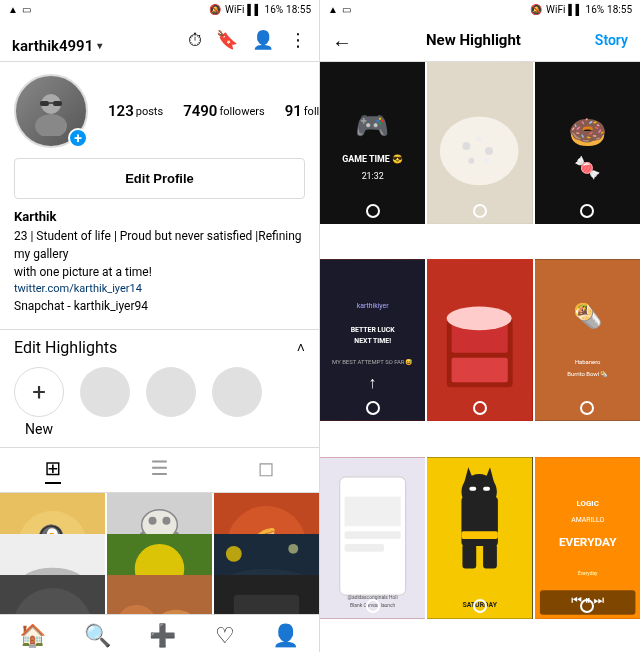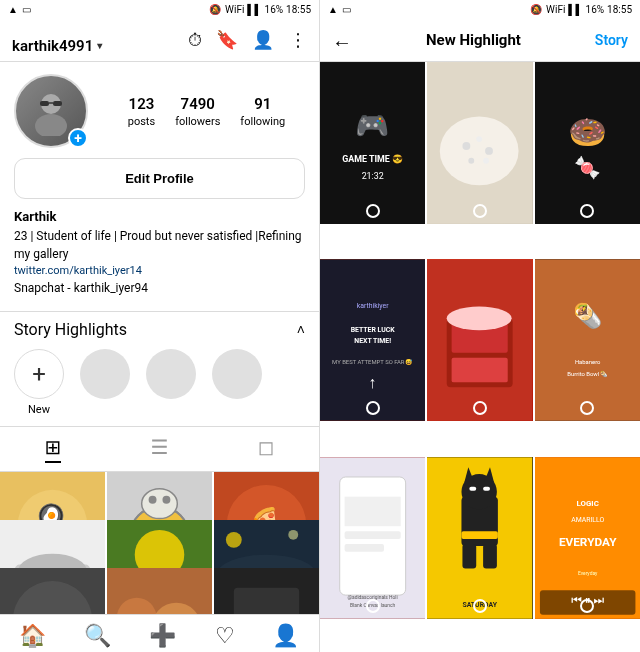--- a/index.html
+++ b/index.html
@@ -99,39 +99,39 @@
       line-height: 1;
     }
     .stats {
       display: flex;
       gap: 20px;
       flex: 1;
       justify-content: center;
     }
     .stat-item {
       display: flex;
-      flex-direction: column;
+      flex-direction: row;
       align-items: center;
       gap: 2px;
     }
     .stat-number {
       font-size: 15px;
       font-weight: 600;
       color: #000;
     }
     .stat-label {
       font-size: 11px;
       color: #000;
     }
     .edit-profile-btn {
       display: block;
       width: 100%;
       text-align: center;
       border: 1px solid #dbdbdb;
-      border-radius: 11px;
+      border-radius: 4px;
       padding: 12px;
       font-size: 13px;
       font-weight: 600;
       color: #000;
       background: #fff;
       cursor: pointer;
       margin-bottom: 8px;
     }
     .bio-section { font-size: 12px; line-height: 1.5; color: #000; margin-bottom: 6px; }
     .bio-name { font-weight: 700; font-size: 13px; }
@@ -178,21 +178,21 @@
       font-size: 24px;
       color: #333;
       line-height: 1;
     }
     .highlight-circle-gray {
       width: 50px;
       height: 50px;
       border-radius: 50%;
       background: #e0e0e0;
     }
-    .highlight-label { font-size: 11px; color: #000; }
+    .highlight-label { font-size: 14px; color: #000; }
 
     .tab-row {
       display: flex;
       border-top: 1px solid #dbdbdb;
       border-bottom: 1px solid #dbdbdb;
       justify-content: space-around;
       padding: 8px 0;
     }
     .tab-icon { font-size: 20px; cursor: pointer; color: #999; }
     .tab-icon.active { color: #000; border-bottom: 2px solid #000; padding-bottom: 2px; }
@@ -368,28 +368,29 @@
         <div class="stat-item">
           <span class="stat-number">91</span>
           <span class="stat-label">following</span>
         </div>
       </div>
     </div>
     <button class="edit-profile-btn">Edit Profile</button>
     <div class="bio-section">
       <div class="bio-name">Karthik</div>
       <div class="bio-text">23 | Student of life | Proud but never satisfied |Refining my gallery</div>
+      <div class="bio-text">with one picture at a time!</div>
       <div class="bio-link">twitter.com/karthik_iyer14</div>
       <div class="bio-text">Snapchat - karthik_iyer94</div>
     </div>
   </div>
 
   <div>
     <div class="highlights-bar">
-      <span>Story Highlights</span>
+      <span>Edit Highlights</span>
       <span class="highlights-chevron">˄</span>
     </div>
     <div class="highlights-row">
       <div class="highlight-item">
         <div class="highlight-circle">
           <span class="highlight-plus">+</span>
         </div>
         <span class="highlight-label">New</span>
       </div>
       <div class="highlight-item">

